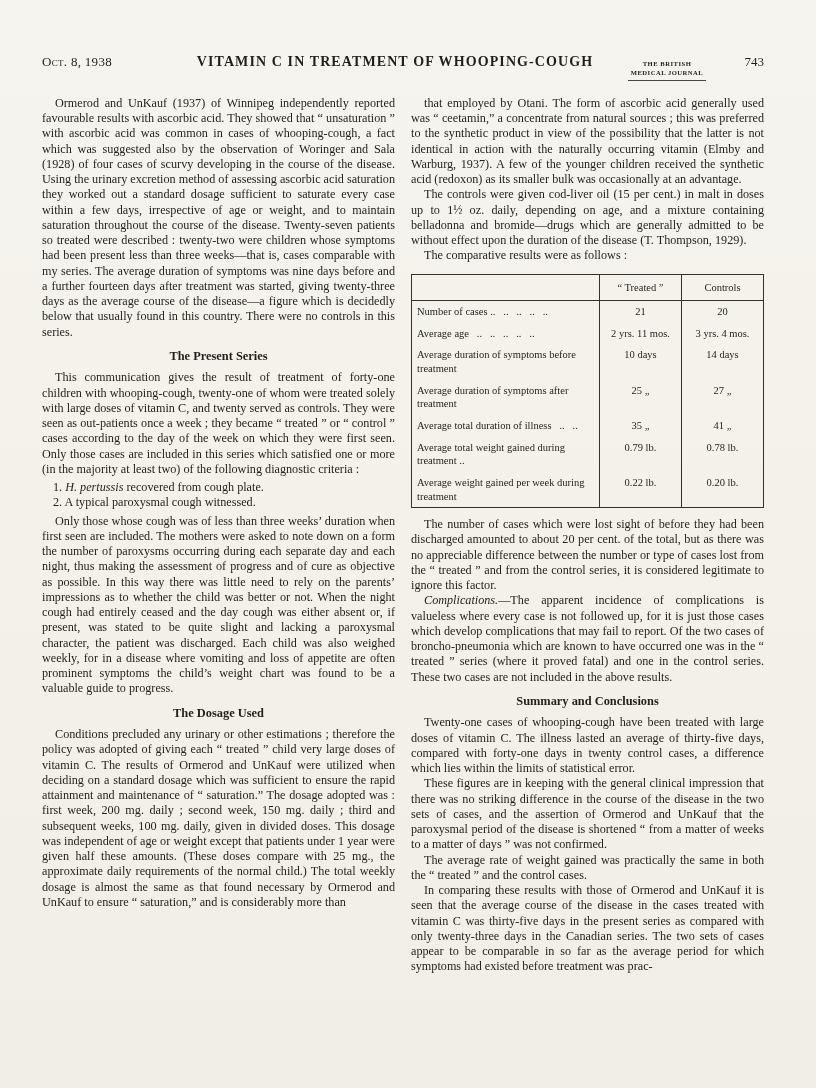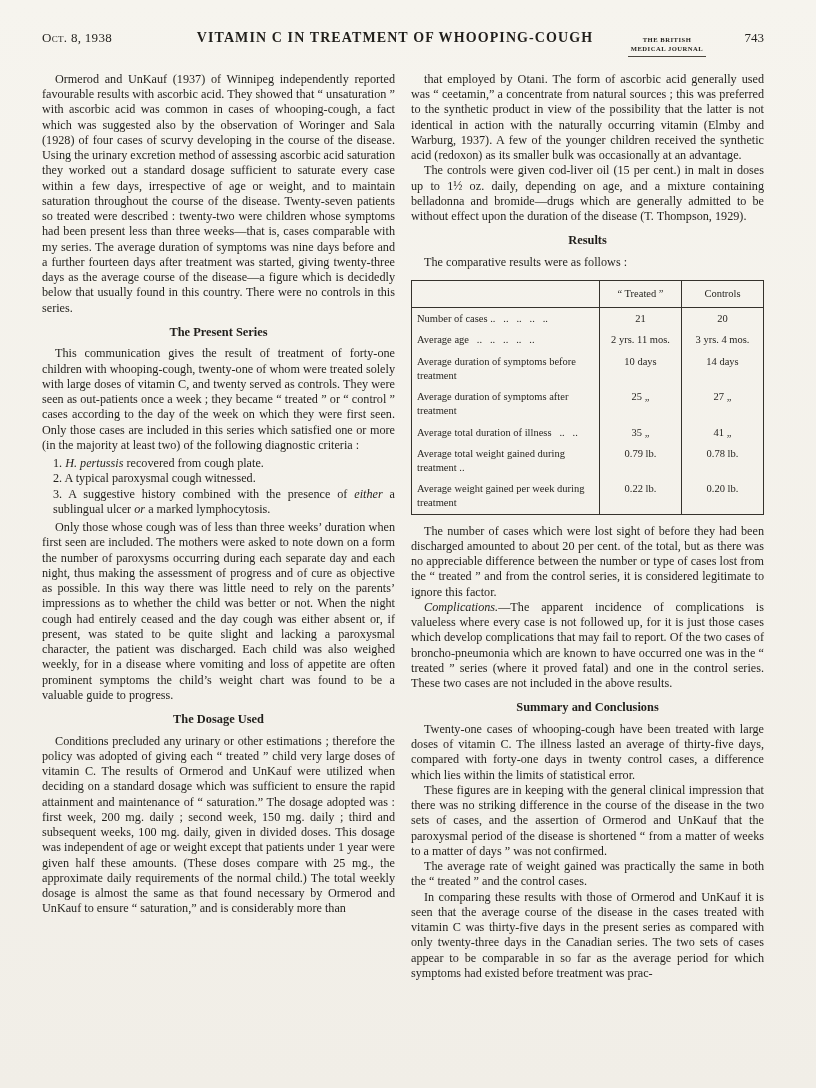--- a/index.html
+++ b/index.html
@@ -9,21 +9,21 @@
     background: linear-gradient(#f6f4ee, #f1eee7);
     color: #211f1b;
     font-family: "Liberation Serif", serif;
     overflow: hidden;
   }
   .page { padding: 30px 52px 20px 42px; }
 
   
   .runhead { display: flex; align-items: baseline; }
   .issue-date { width: 120px; font-variant: small-caps; font-size: 13px; letter-spacing: .3px; }
-  .run-title { flex: 1; text-align: center; font-size: 14px; font-weight: bold; letter-spacing: 1.1px; }
+  .run-title { flex: 1; text-align: center; font-size: 14px; font-weight: bold; letter-spacing: 1.1px; margin-top: 24px; }
   .journal-name {
     width: 78px; text-align: center; font-size: 6.6px; line-height: 1.35;
     text-transform: uppercase; letter-spacing: .5px; font-weight: bold;
     border-bottom: 1px solid #4a463e; padding-bottom: 2px;
   }
   .page-number { width: 58px; text-align: right; font-size: 13px; }
 
   
   .columns { display: flex; gap: 16px; margin-top: 15px; justify-content: space-between; }
   .col { flex: 1; min-width: 0; font-size: 12.2px; line-height: 1.25; text-align: justify; }
@@ -72,35 +72,33 @@
     <div class="col">
       <p>Ormerod and UnKauf (1937) of Winnipeg independently reported favourable results with ascorbic acid.  They showed that “ unsaturation ” with ascorbic acid was common in cases of whooping-cough, a fact which was suggested also by the observation of Woringer and Sala (1928) of four cases of scurvy developing in the course of the disease.  Using the urinary excretion method of assessing ascorbic acid saturation they worked out a standard dosage sufficient to saturate every case within a few days, irrespective of age or weight, and to maintain saturation throughout the course of the disease.  Twenty-seven patients so treated were described : twenty-two were children whose symptoms had been present less than three weeks—that is, cases comparable with my series. The average duration of symptoms was nine days before and a further fourteen days after treatment was started, giving twenty-three days as the average course of the disease—a figure which is decidedly below that usually found in this country.  There were no controls in this series.</p>
 
       <h3 class="section">The Present Series</h3>
 
       <p>This communication gives the result of treatment of forty-one children with whooping-cough, twenty-one of whom were treated solely with large doses of vitamin C, and twenty served as controls.  They were seen as out-patients once a week ; they became “ treated ” or “ control ” cases according to the day of the week on which they were first seen.  Only those cases are included in this series which satisfied one or more (in the majority at least two) of the following diagnostic criteria :</p>
 
       <div class="criteria">
         <p class="crit"><span>1.</span> <span class="ital">H. pertussis</span><span> recovered from cough plate.</span></p>
         <p class="crit"><span>2.</span> <span>A typical paroxysmal cough witnessed.</span></p>
-        <p class="crit"><span>3.</span> <span>A suggestive history combined with the presence of</span> <span class="ital">either</span> <span>a sublingual ulcer</span> <span class="ital">or</span> <span>a marked lymphocytosis.</span></p>
       </div>
 
       <p>Only those whose cough was of less than three weeks’ duration when first seen are included.  The mothers were asked to note down on a form the number of paroxysms occurring during each separate day and each night, thus making the assessment of progress and of cure as objective as possible.  In this way there was little need to rely on the parents’ impressions as to whether the child was better or not.  When the night cough had entirely ceased and the day cough was either absent or, if present, was stated to be quite slight and lacking a paroxysmal character, the patient was discharged.  Each child was also weighed weekly, for in a disease where vomiting and loss of appetite are often prominent symptoms the child’s weight chart was found to be a valuable guide to progress.</p>
 
       <h3 class="section">The Dosage Used</h3>
 
       <p>Conditions precluded any urinary or other estimations ; therefore the policy was adopted of giving each “ treated ” child very large doses of vitamin C.  The results of Ormerod and UnKauf were utilized when deciding on a standard dosage which was sufficient to ensure the rapid attainment and maintenance of “ saturation.”  The dosage adopted was : first week, 200 mg. daily ; second week, 150 mg. daily ; third and subsequent weeks, 100 mg. daily, given in divided doses.  This dosage was independent of age or weight except that patients under 1 year were given half these amounts.  (These doses compare with 25 mg., the approximate daily requirements of the normal child.)  The total weekly dosage is almost the same as that found necessary by Ormerod and UnKauf to ensure “ saturation,” and is considerably more than</p>
     </div>
 
     <div class="col">
       <p>that employed by Otani.  The form of ascorbic acid generally used was “ ceetamin,” a concentrate from natural sources ; this was preferred to the synthetic product in view of the possibility that the latter is not identical in action with the naturally occurring vitamin (Elmby and Warburg, 1937).  A few of the younger children received the synthetic acid (redoxon) as its smaller bulk was occasionally at an advantage.</p>
       <p>The controls were given cod-liver oil (15 per cent.) in malt in doses up to 1½ oz. daily, depending on age, and a mixture containing belladonna and bromide—drugs which are generally admitted to be without effect upon the duration of the disease (T. Thompson, 1929).</p>
 
-      <h3 class="section">Results</h3>
 
       <p>The comparative results were as follows :</p>
 
       <table class="results">
         <thead>
           <tr>
             <th class="lbl"></th>
             <th class="val">“ Treated ”</th>
             <th class="val">Controls</th>
           </tr>

